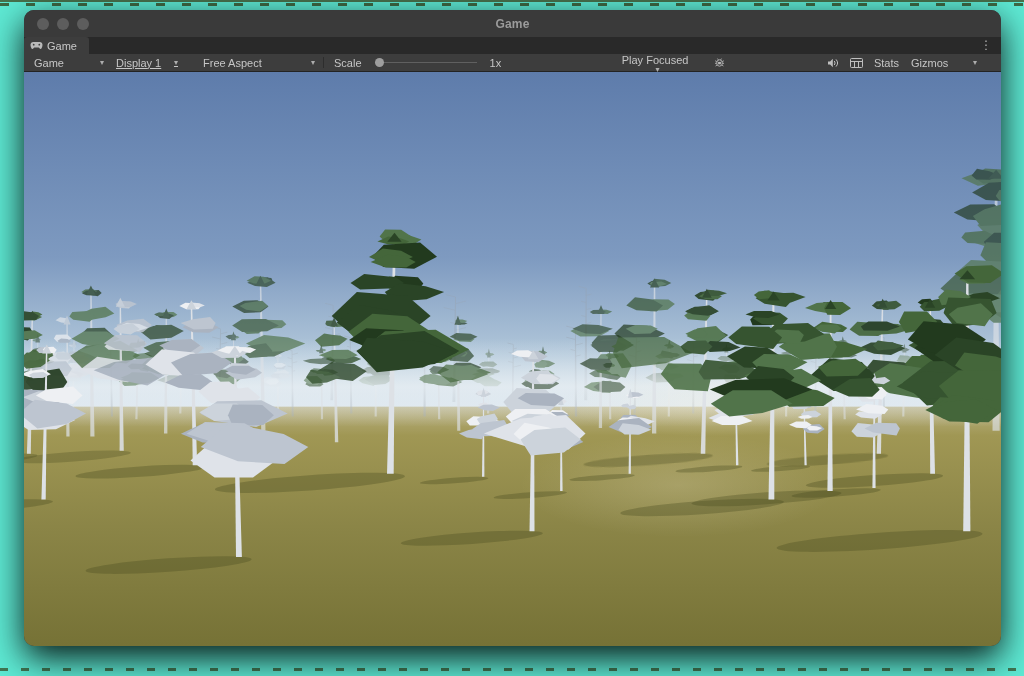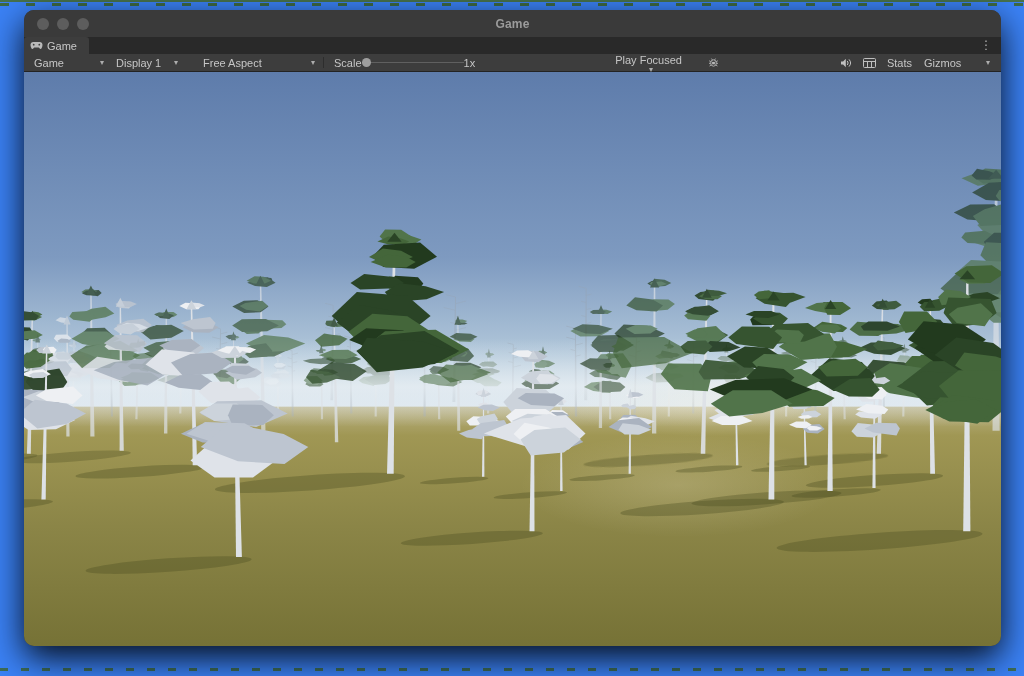--- a/index.html
+++ b/index.html
@@ -1,16 +1,16 @@
 <!DOCTYPE html>
 <html><head>
 <meta charset="utf-8">
 <style>
   html,body{margin:0;padding:0;background:#000;}
-  .stage{position:relative;width:1024px;height:676px;background:#3b82f6;overflow:hidden;
+  .stage{position:relative;width:1024px;height:676px;background:#5eead4;overflow:hidden;
          font-family:"Liberation Sans",sans-serif;-webkit-font-smoothing:antialiased;}
   .artifact-top-line{position:absolute;left:0;top:0;width:100%;height:2px;background:#47724d;}
   .artifact-top-dash{position:absolute;left:0;top:3px;width:100%;height:3px;
          background:repeating-linear-gradient(90deg,#3e6a45 0 9px,transparent 9px 26px);}
   .artifact-bottom-dash{position:absolute;left:0;top:668px;width:100%;height:3px;
          background:repeating-linear-gradient(90deg,#3e6a45 0 8px,transparent 8px 21px);opacity:.9;}
 
   .window{position:absolute;left:24px;top:10px;width:977px;height:636px;border-radius:10px;
           background:#383838;box-shadow:0 12px 34px rgba(0,0,0,.9);overflow:hidden;
           display:flex;flex-direction:column;}
@@ -20,32 +20,32 @@
   .wtitle{flex:1;text-align:center;color:#9b9b9b;font-size:12px;font-weight:700;letter-spacing:.2px;}
 
   .tabbar{height:17px;background:#292929;display:flex;align-items:stretch;flex:0 0 auto;}
   .tab{background:#3d3d3d;display:flex;align-items:center;gap:4px;padding:0 12px 0 6px;
        font-size:11px;color:#c8c8c8;border-top-left-radius:3px;border-top-right-radius:3px;}
   .kebab{margin-left:auto;color:#b3b3b3;font-size:12px;line-height:17px;padding:0 9px;cursor:default;}
 
   .toolbar{height:17px;background:#3d3d3d;border-bottom:1px solid #232323;display:flex;
            align-items:center;font-size:11px;color:#c6c6c6;padding:0 4px;flex:0 0 auto;}
   .dd{display:flex;align-items:center;justify-content:space-between;padding:0 6px;height:17px;cursor:default;}
-  .dd-game{width:70px;} .dd-display{width:62px;} .dd-aspect{width:112px;margin-left:13px;} .dd-play{width:96px;flex-direction:column;}
+  .dd-game{width:70px;} .dd-display{width:62px;text-decoration:underline;} .dd-aspect{width:112px;margin-left:13px;} .dd-play{width:96px;flex-direction:column;}
   .dd-gizmos{width:66px;}
   .arrow{font-size:8px;color:#adadad;line-height:1;margin-left:5px;}
   .sep{width:1px;height:11px;background:#2d2d2d;margin:0 2px;}
-  .scale-group{display:flex;align-items:center;gap:0;padding:0 8px;}
+  .scale-group{display:flex;align-items:center;gap:13px;padding:0 8px;}
   .scale-track{position:relative;width:102px;height:11px;cursor:default;}
   .scale-track::before{content:"";position:absolute;left:0;right:0;top:5px;height:1px;background:#606060;}
   .scale-knob{position:absolute;left:0;top:1px;width:9px;height:9px;border-radius:50%;background:#9e9e9e;}
   .spacer{flex:1;}
   .icon-btn{display:flex;align-items:center;justify-content:center;padding:0 5px;height:17px;cursor:default;}
   .txt-btn{padding:0 6px;height:17px;display:flex;align-items:center;cursor:default;}
-  .right-group{display:flex;align-items:center;margin-right:1px;}
+  .right-group{display:flex;align-items:center;margin-right:14px;}
 
   .scene{flex:1;position:relative;overflow:hidden;}
   .scene svg{display:block;width:100%;height:100%;}
 </style>
 </head>
 <body>
 
 <div class="stage">
   <div class="artifact-top-line"></div>
   <div class="artifact-top-dash"></div>

